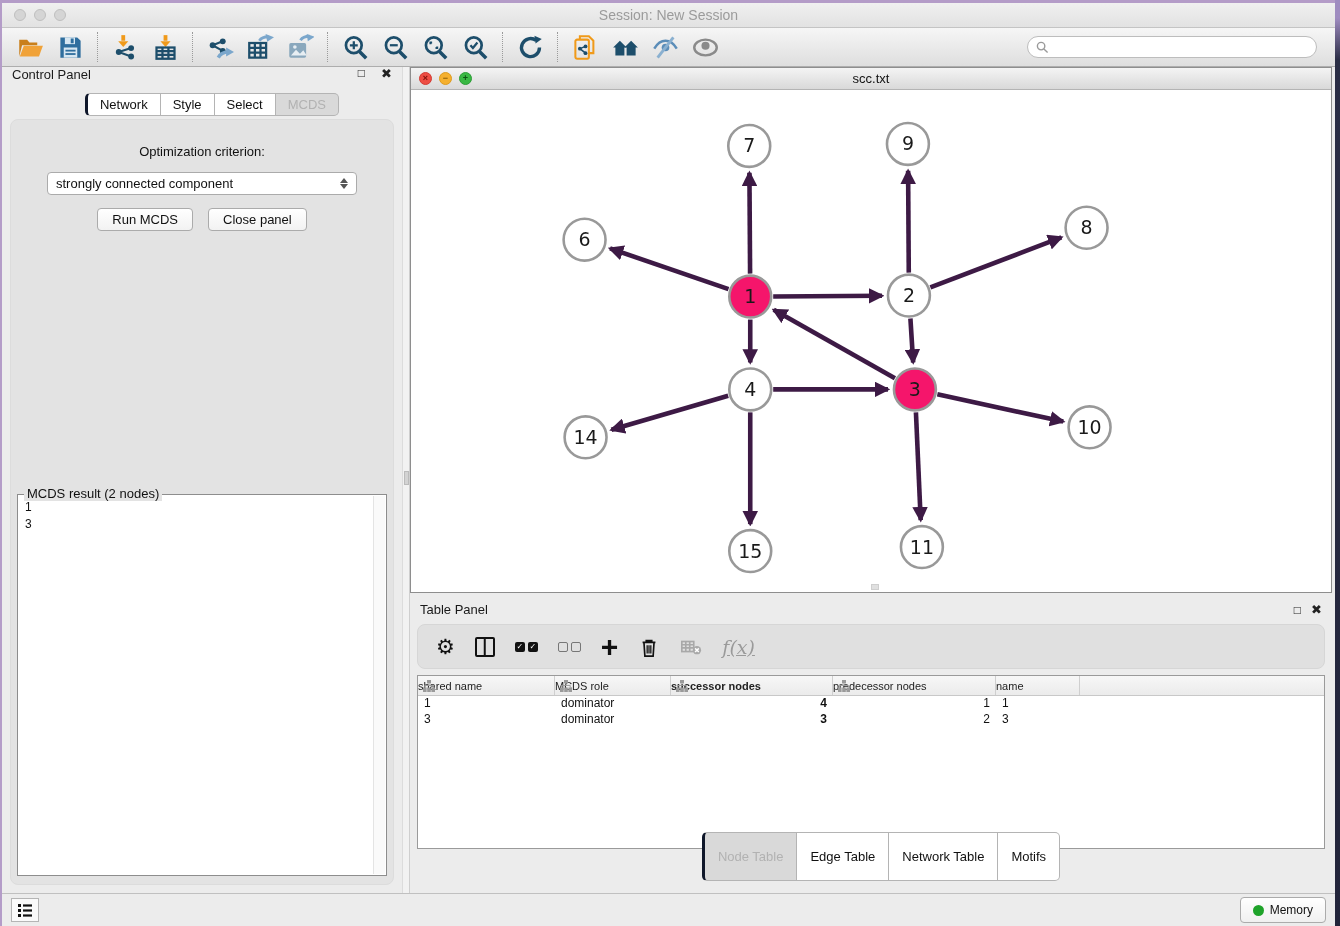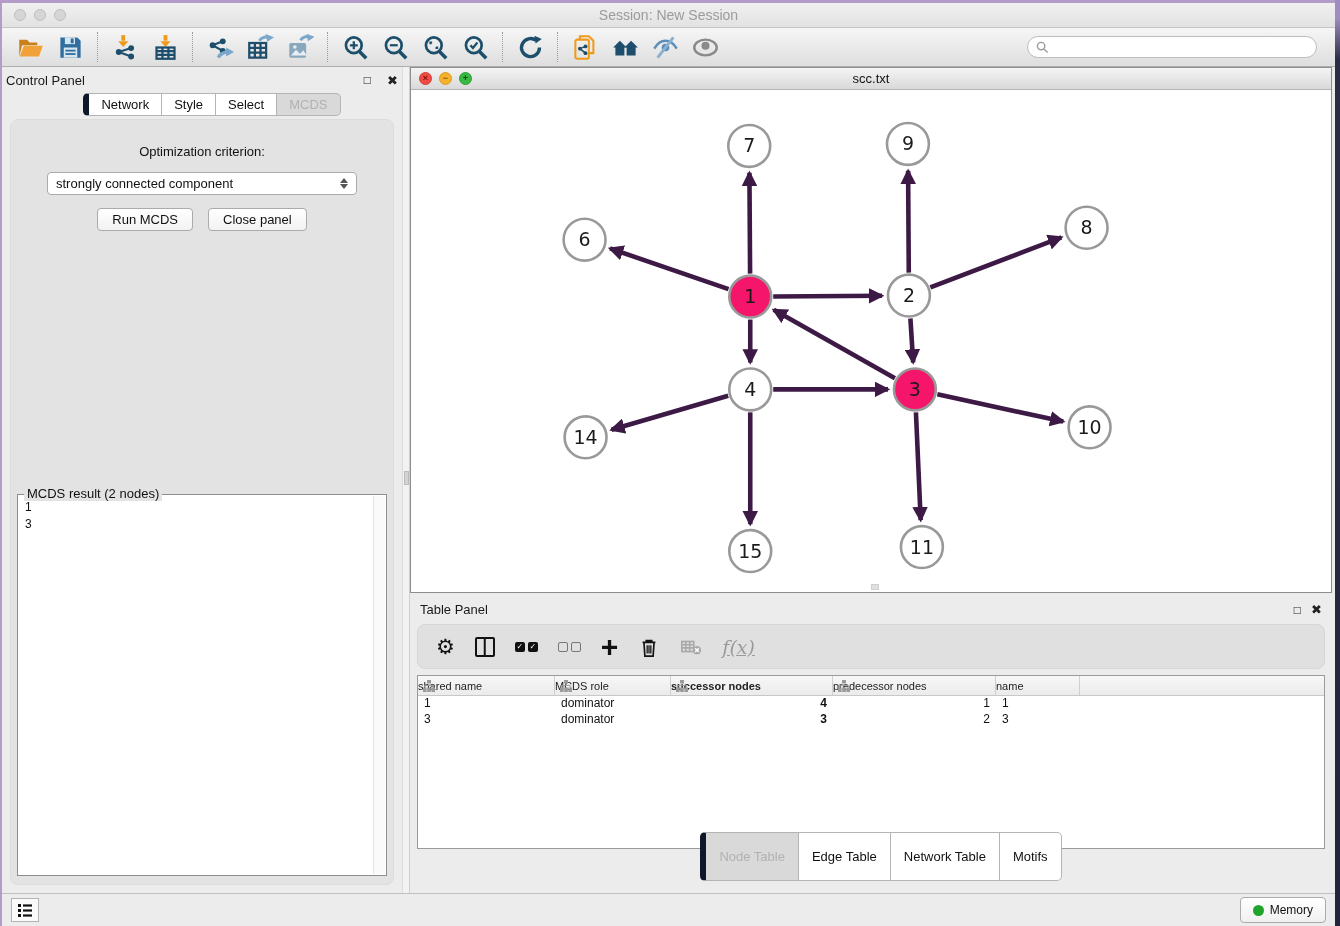--- a/index.html
+++ b/index.html
@@ -28,27 +28,27 @@
   .searchbox { margin-left:auto; margin-right:10px; width:290px; height:22px; background:#fff;
                border:1px solid #bdbdbd; border-radius:11px; display:flex; align-items:center; padding:0 8px; }
   .searchbox input { border:none; outline:none; flex:1; font-size:12px; background:transparent; font-family:"Liberation Sans",sans-serif;}
   .searchbox svg { width:13px; height:13px; margin-right:5px; }
 
   
   .main { position:absolute; top:67px; left:2px; right:5px; bottom:33px; background:#ececec; }
 
   
   .control-panel { position:absolute; left:0; top:0; width:400px; bottom:0; background:#ececec; }
-  .cp-header { height:26px; display:flex; align-items:center; padding:0 4px;gap:6px; }
+  .cp-header { height:26px; display:flex; align-items:flex-start; padding:0 10px;gap:6px; }
   .cp-title { font-size:13px; color:#1a1a1a; flex:1; }
   .panel-float, .panel-close { font-size:13px; color:#222; margin-left:10px; line-height:1; cursor:default;}
   .panel-float { font-size:12px; }
   .tabrow { display:flex; justify-content:center; position:relative; z-index:2; }
   .tab { font-size:13px; padding:3px 12px; background:#fff; border:1px solid #b4b4b4; border-left:none; color:#111; }
-  .tab:first-child { border-left:6px solid #0f172a; border-radius:5px 0 0 5px;margin-left:20px; }
+  .tab:first-child { border-left:3px solid #0f172a; border-radius:5px 0 0 5px;margin-left:20px; }
   .tab:last-child { border-radius:0 5px 5px 0; }
   .tab.selected { background:#d9d9d9; color:#b2b2b2; }
   .cp-body { position:absolute; left:8px; right:8px; top:52px; bottom:8px; background:#e3e3e3;
              border-radius:8px; border:1px solid #dcdcdc; }
   .opt-label { text-align:center; font-size:13px; margin-top:24px; color:#111; }
   .combo { margin:13px 36px 0 36px; height:23px; background:#fff; border:1px solid #ababab; border-radius:4px;
            display:flex; align-items:center; padding:0 8px; font-size:13px; color:#111; }
   .combo .val { flex:1; }
   .stepper { display:flex; flex-direction:column; align-items:center; gap:1px; }
   .stepper i { width:0; height:0; border-left:4px solid transparent; border-right:4px solid transparent; display:block;}

